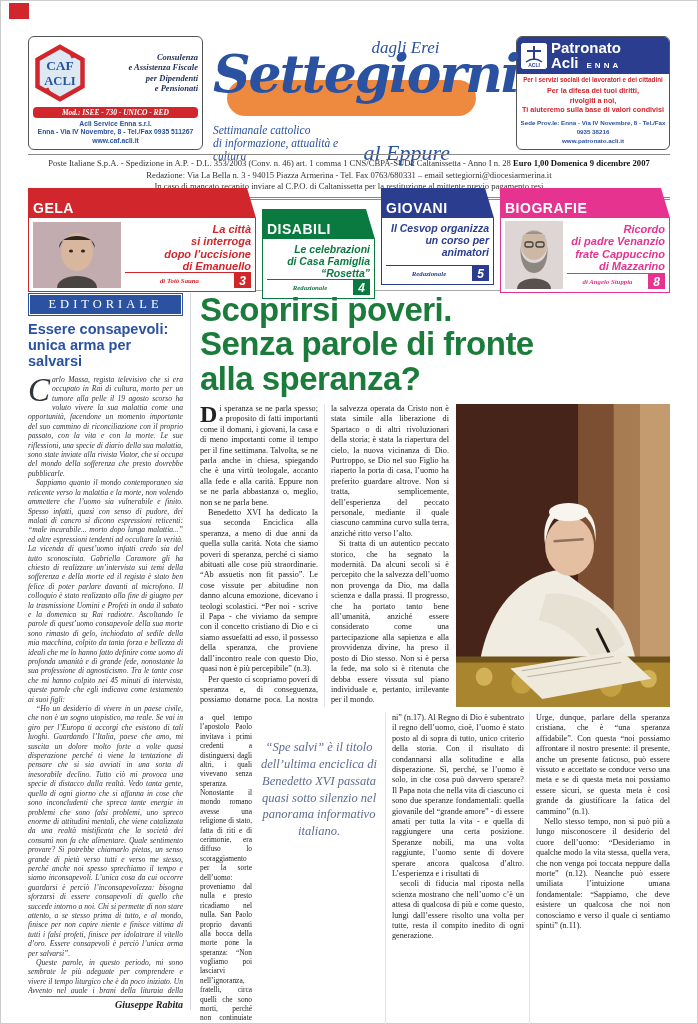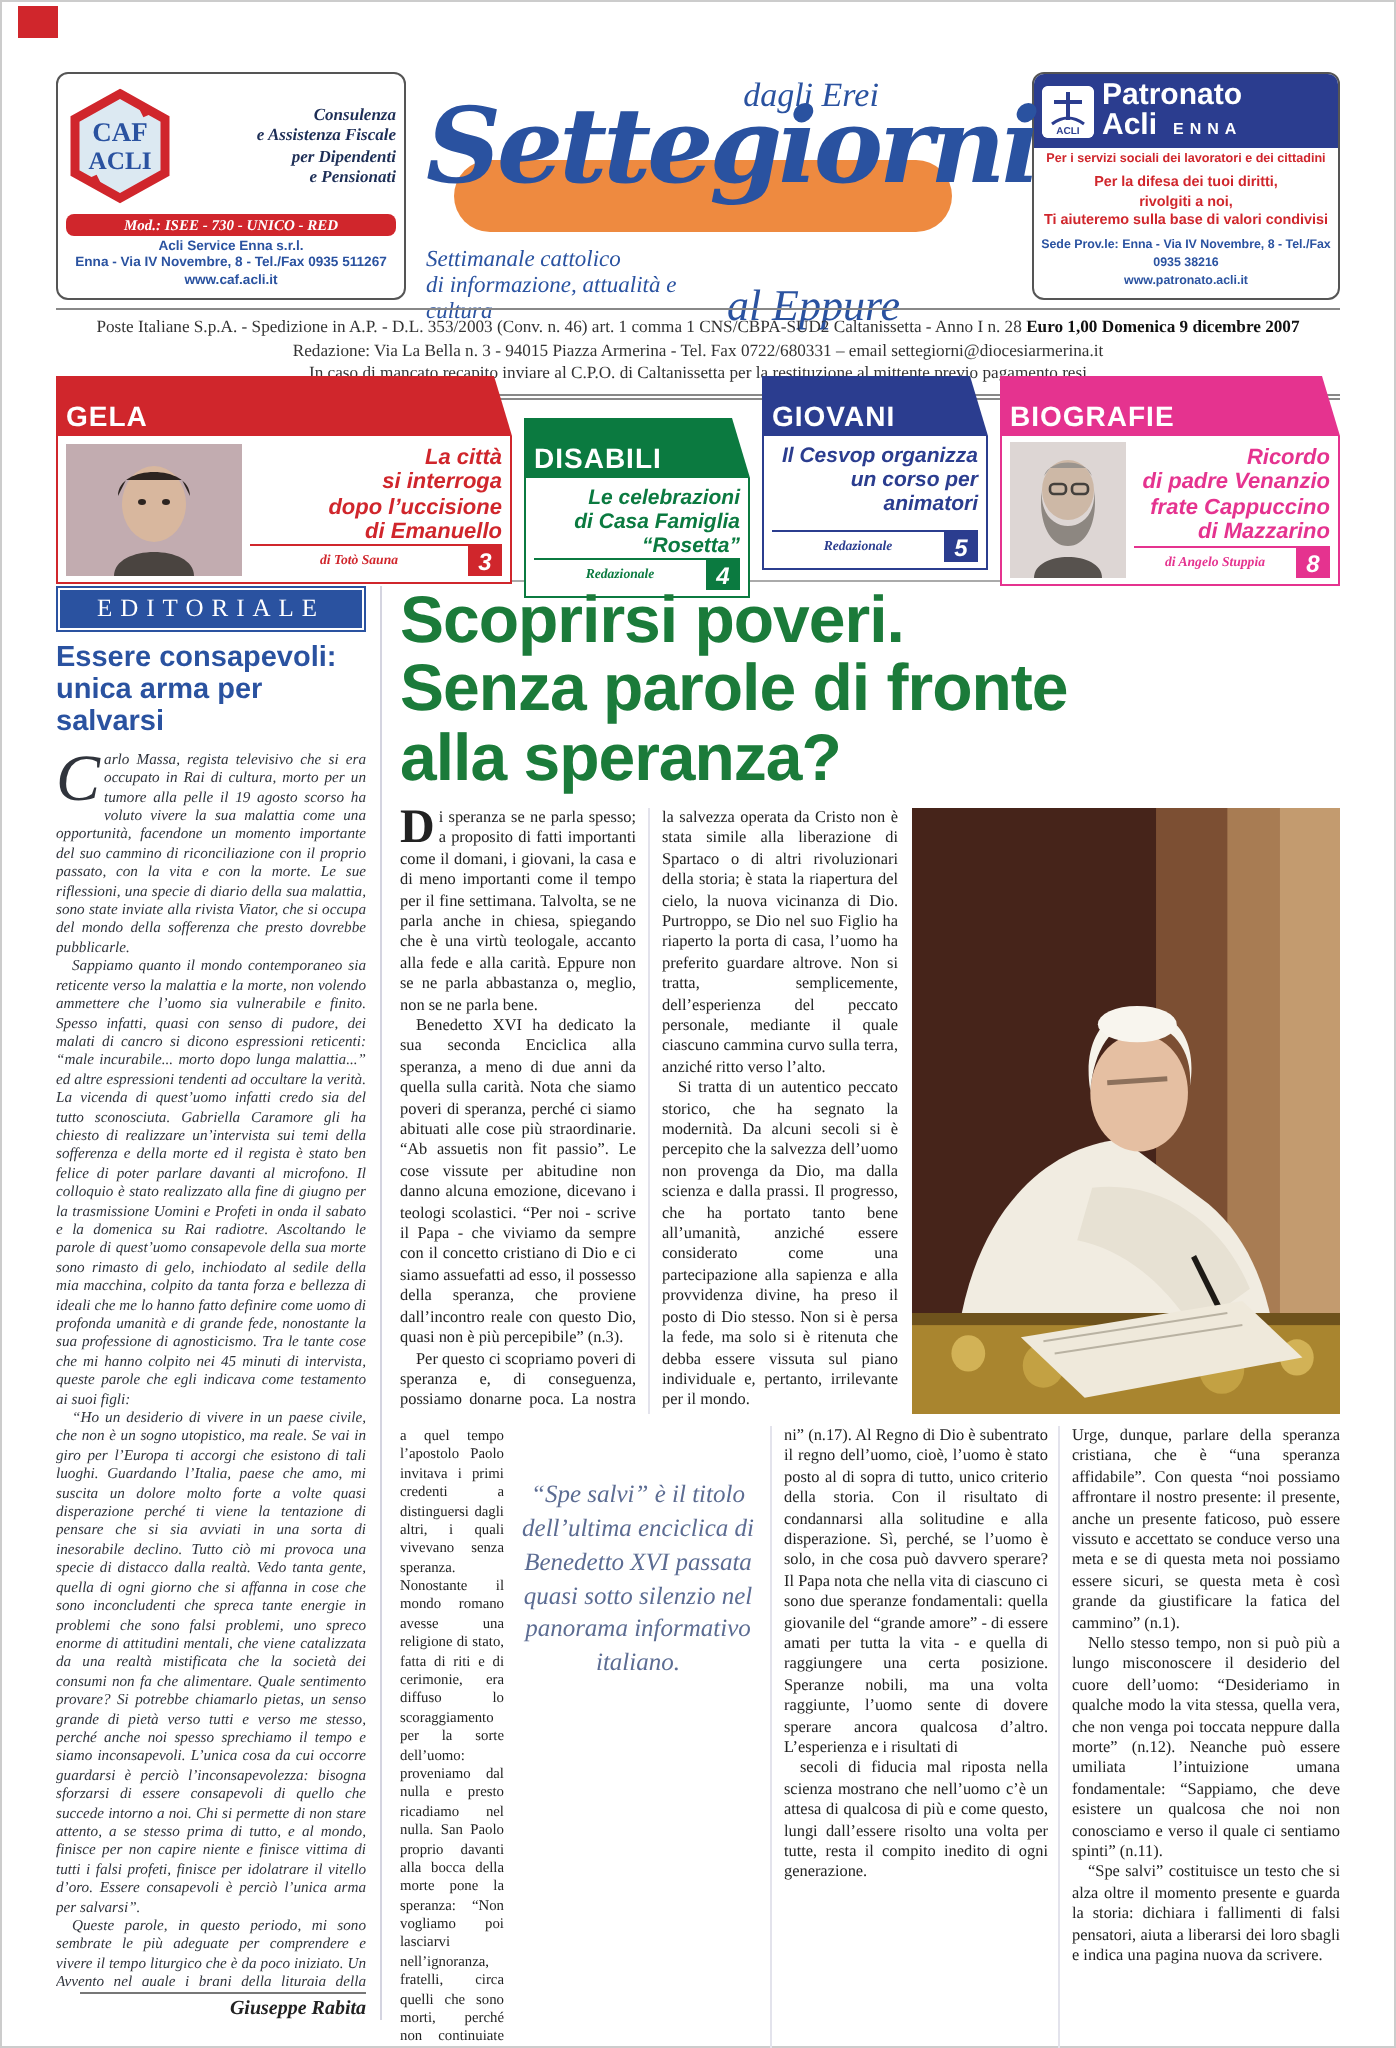--- a/index.html
+++ b/index.html
@@ -157,21 +157,21 @@
 Ti aiuteremo sulla base di valori condivisi</div>
       <div class="pat-blue">
         <span>Sede Prov.le: Enna - Via IV Novembre, 8 - Tel./Fax 0935 38216</span><br>
         <span>www.patronato.acli.it</span>
       </div>
     </div>
   </div>
 
   <div class="pubinfo">
     <span>Poste Italiane  S.p.A. - Spedizione in A.P. - D.L. 353/2003 (Conv. n. 46) art. 1 comma 1 CNS/CBPA-SUD2 Caltanissetta - Anno I n. 28 </span><b>Euro 1,00 Domenica 9 dicembre 2007</b><br>
-    <span>Redazione: Via La Bella n. 3 - 94015 Piazza Armerina - Tel. Fax 0722/680331 – email settegiorni@diocesiarmerina.it</span><br>
+    <span>Redazione: Via La Bella n. 3 - 94015 Piazza Armerina - Tel. Fax 0763/680331 – email settegiorni@diocesiarmerina.it</span><br>
     <span>In caso di mancato recapito inviare al C.P.O. di Caltanissetta per la restituzione al mittente previo pagamento resi</span>
   </div>
 
   <div class="teasers">
 
     <div class="teaser" style="width:228px;">
       <div class="t-head" style="background: rgb(208, 38, 44);">
         <span>GELA</span>
       </div>
       <div class="t-body" style="border-color: rgb(208, 38, 44);">
@@ -321,20 +321,19 @@
         </div>
         <div class="pullquote" style="color: rgb(92, 108, 146);">“Spe salvi” è il titolo dell’ultima enciclica di Benedetto XVI passata quasi sotto silenzio nel panorama informativo italiano.</div>
         <div class="acol c3">
           <p>ni” (n.17). Al Regno di Dio è subentrato il regno dell’uomo, cioè, l’uomo è stato posto al di sopra di tutto, unico criterio della storia. Con il risultato di condannarsi alla solitudine e alla disperazione. Sì, perché, se l’uomo è solo, in che cosa può davvero sperare? Il Papa nota che nella vita di ciascuno ci sono due speranze fondamentali: quella giovanile del “grande amore” - di essere amati per tutta la vita - e quella di raggiungere una certa posizione. Speranze nobili, ma una volta raggiunte, l’uomo sente di dovere sperare ancora qualcosa d’altro. L’esperienza e i risultati di</p>
           <p>secoli di fiducia mal riposta nella scienza mostrano che nell’uomo c’è un attesa di qualcosa di più e come questo, lungi dall’essere risolto una volta per tutte, resta il compito inedito di ogni generazione.</p>
         </div>
         <div class="acol c4">
           <div class="txt">
             <p>Urge, dunque, parlare della speranza cristiana, che è “una speranza affidabile”. Con questa “noi possiamo affrontare il nostro presente: il presente, anche un presente faticoso, può essere vissuto e accettato se conduce verso una meta e se di questa meta noi possiamo essere sicuri, se questa meta è così grande da giustificare la fatica del cammino” (n.1).</p>
             <p>Nello stesso tempo, non si può più a lungo misconoscere il desiderio del cuore dell’uomo: “Desideriamo in qualche modo la vita stessa, quella vera, che non venga poi toccata neppure dalla morte” (n.12). Neanche può essere umiliata l’intuizione umana fondamentale: “Sappiamo, che deve esistere un qualcosa che noi non conosciamo e verso il quale ci sentiamo spinti” (n.11).</p>
-            <p>“Spe salvi” costituisce un testo che si alza oltre il momento presente e guarda la storia: dichiara i fallimenti di falsi pensatori, aiuta a liberarsi dei loro sbagli e indica una pagina nuova da scrivere.</p>
           </div>
 
         </div>
       </div>
     </div>
   </div>
 </div>
 
 </body></html>

